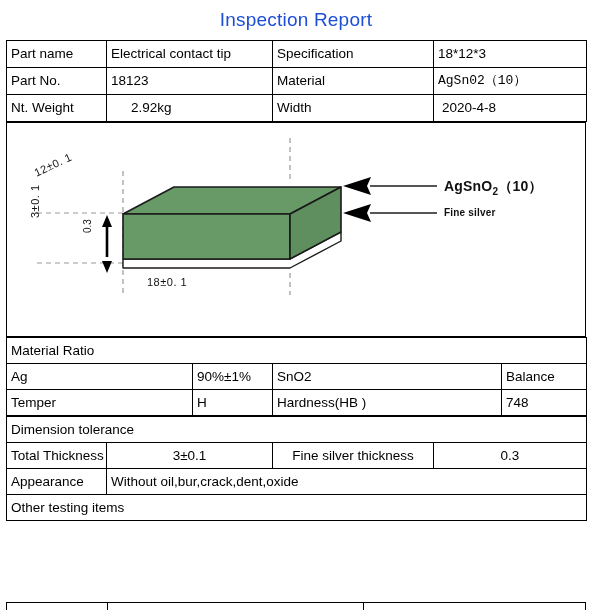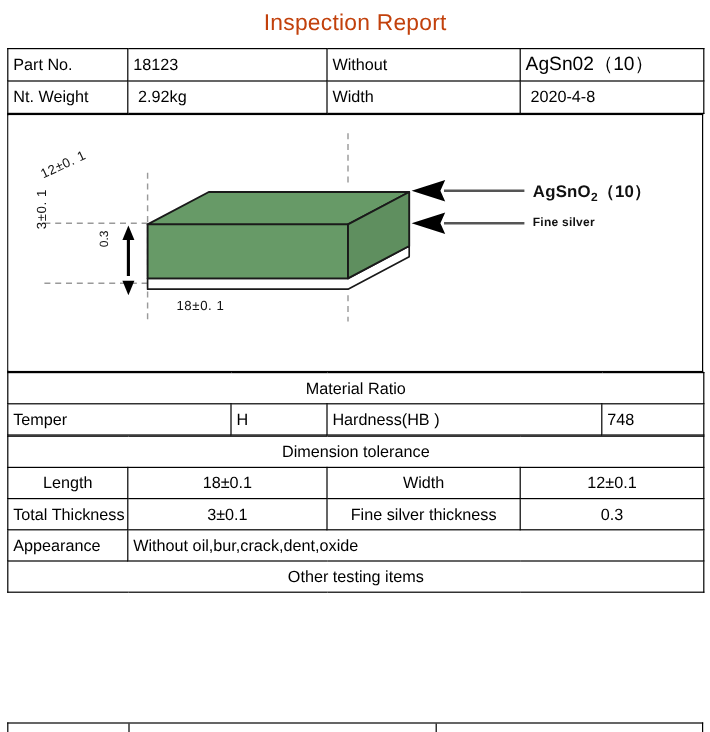--- a/index.html
+++ b/index.html
@@ -24,21 +24,21 @@
   }
 
   
   .report-title {
     text-align: center;
     font-size: 19px;
     font-weight: 400;
     line-height: 40px;
     height: 40px;
     letter-spacing: 0.2px;
-    color: #c2410c;
+    color: #1d4ed8;
   }
 
   
   table.rpt {
     border-collapse: collapse;
     table-layout: fixed;
     width: 580px;
     margin: 0 6px;
     font-size: 13.5px;
   }
@@ -46,21 +46,20 @@
     border: 1px solid #000000;
     padding: 2px 4px 3px 4px;
     vertical-align: middle;
     height: 20px;
     line-height: 17px;
     white-space: nowrap;
     overflow: hidden;
   }
   td.ctr { text-align: center; }
   td.section-head {
-    text-align: center;
   }
   td.nob-bottom { border-bottom: none; }
 
   
   table.head-tbl td { height: 21px; }
 
   
   .diagram-cell {
     padding: 0 !important;
     height: 213px;
@@ -166,28 +165,34 @@
 
   <table class="rpt head-tbl">
     <colgroup>
       <col style="width:100px">
         <col style="width:166px">
       <col style="width:161px">
         <col style="width:153px">
     </colgroup>
     <tbody>
       <tr>
+        <td>Part name</td>
+        <td>Electrical contact tip</td>
+        <td>Specification</td>
+        <td>18*12*3</td>
+      </tr>
+      <tr>
         <td>Part No.</td>
         <td>18123</td>
-        <td>Without</td>
-        <td style="font-family:Liberation Sans, sans-serif;font-size:16px">AgSn02（10）</td>
+        <td>Material</td>
+        <td style="font-family:Liberation Mono, monospace;font-size:13px">AgSn02（10）</td>
       </tr>
       <tr>
         <td>Nt. Weight</td>
-        <td style="padding-left:8px">2.92kg</td>
+        <td style="padding-left:24px">2.92kg</td>
         <td>Width</td>
         <td style="padding-left:8px">2020-4-8</td>
       </tr>
     </tbody>
   </table>
 
   <table class="rpt">
     <tbody>
       <tr>
         <td class="diagram-cell">
@@ -247,20 +252,26 @@
     <colgroup>
       <col style="width:186px">
         <col style="width:80px">
       <col style="width:229px">
         <col style="width:85px">
     </colgroup>
     <tbody>
       <tr>
         <td class="section-head" colspan="4">Material Ratio</td>
       </tr>
+      <tr>
+        <td>Ag</td>
+        <td>90%±1%</td>
+        <td>SnO2</td>
+        <td>Balance</td>
+      </tr>
 
       <tr>
         <td>Temper</td>
         <td>H</td>
         <td>Hardness(HB )</td>
         <td>748</td>
       </tr>
     </tbody>
   </table>
 
@@ -269,26 +280,20 @@
       <col style="width:100px">
         <col style="width:166px">
       <col style="width:161px">
         <col style="width:153px">
     </colgroup>
     <tbody>
       <tr>
         <td class="section-head" colspan="4">Dimension tolerance</td>
       </tr>
       <tr>
-        <td class="ctr">Length</td>
-        <td class="ctr">18±0.1</td>
-        <td class="ctr">Width</td>
-        <td class="ctr">12±0.1</td>
-      </tr>
-      <tr>
         <td class="ctr">Total Thickness</td>
         <td class="ctr">3±0.1</td>
         <td class="ctr">Fine silver thickness</td>
         <td class="ctr">0.3</td>
       </tr>
 
       <tr>
         <td class="nob-bottom">Appearance</td>
         <td class="nob-bottom" colspan="3">Without oil,bur,crack,dent,oxide</td>
       </tr>

